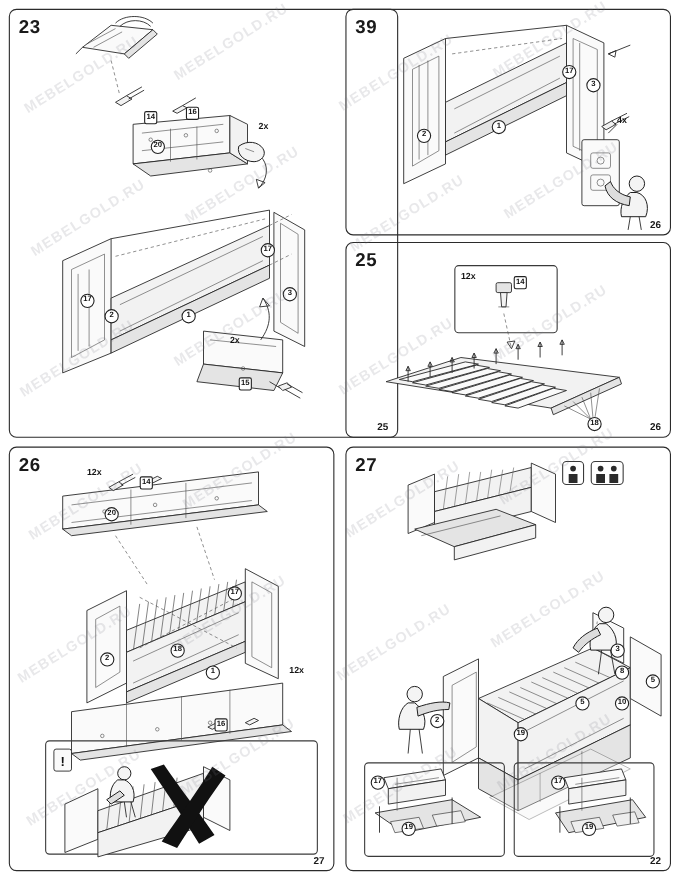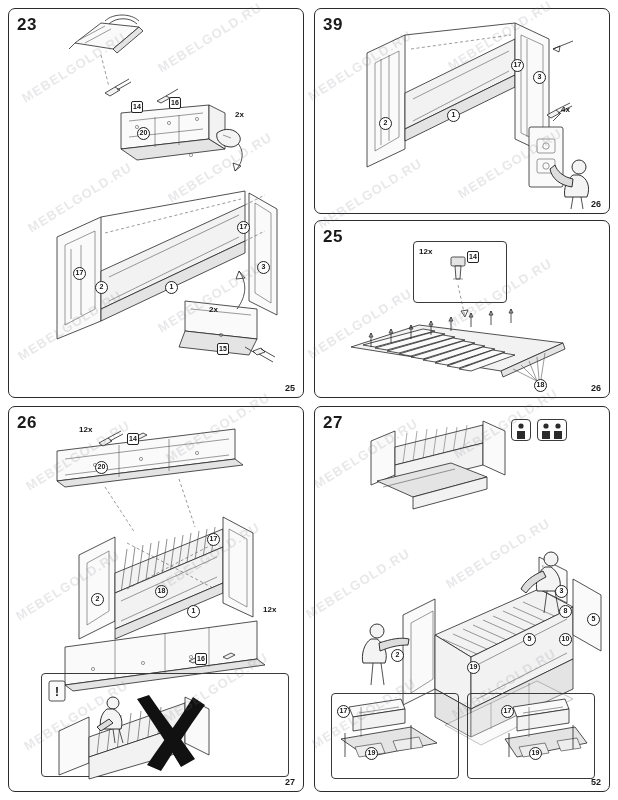--- a/index.html
+++ b/index.html
@@ -22,21 +22,21 @@
   }
   .panel{
     position:absolute;
     border:1px solid #2b2b2b;
     border-radius:7px;
     box-sizing:border-box;
     background:transparent;
     overflow:hidden;
   }
   
-  #panel-23{left:0;top:0;width:296px;height:390px;text-decoration:underline;}
+  #panel-23{left:0;top:0;width:354px;height:390px;text-decoration:underline;}
   #panel-24{left:306px;top:0;width:296px;height:206px;}
   #panel-25{left:306px;top:212px;width:296px;height:178px;}
   #panel-26{left:0;top:398px;width:296px;height:386px;}
   #panel-27{left:306px;top:398px;width:296px;height:386px;}
 
   .step-num{
     position:absolute;
     left:8px;top:6px;
     font-size:17px;
     font-weight:bold;
@@ -459,21 +459,21 @@
       </svg>
 
       <svg class="bigx" style="left:120px;top:286px;width:80px;height:80px;" viewBox="0 0 80 80">
         <path d="M8 6 C20 24 34 44 52 74 L66 66 C48 40 32 20 20 2 Z" fill="#111"></path>
         <path d="M64 4 C52 24 36 46 18 72 L32 78 C50 50 64 28 76 12 Z" fill="#111"></path>
       </svg>
     </div>
 
     <div class="panel" id="panel-27">
       <div class="step-num">27</div>
-      <div class="page-num">52</div>
+      <div class="page-num">22</div>
 
       <div class="inner-box" style="left:196px;top:12px;width:20px;height:22px;"></div>
       <div class="inner-box" style="left:222px;top:12px;width:30px;height:22px;"></div>
 
       <svg width="296" height="386">
 
         <g>
           <circle cx="206" cy="19" r="2.6" fill="#2b2b2b"></circle>
           <path d="M202 24 h8 v8 h-8 z" fill="#2b2b2b"></path>
           <circle cx="231" cy="19" r="2.6" fill="#2b2b2b"></circle>

